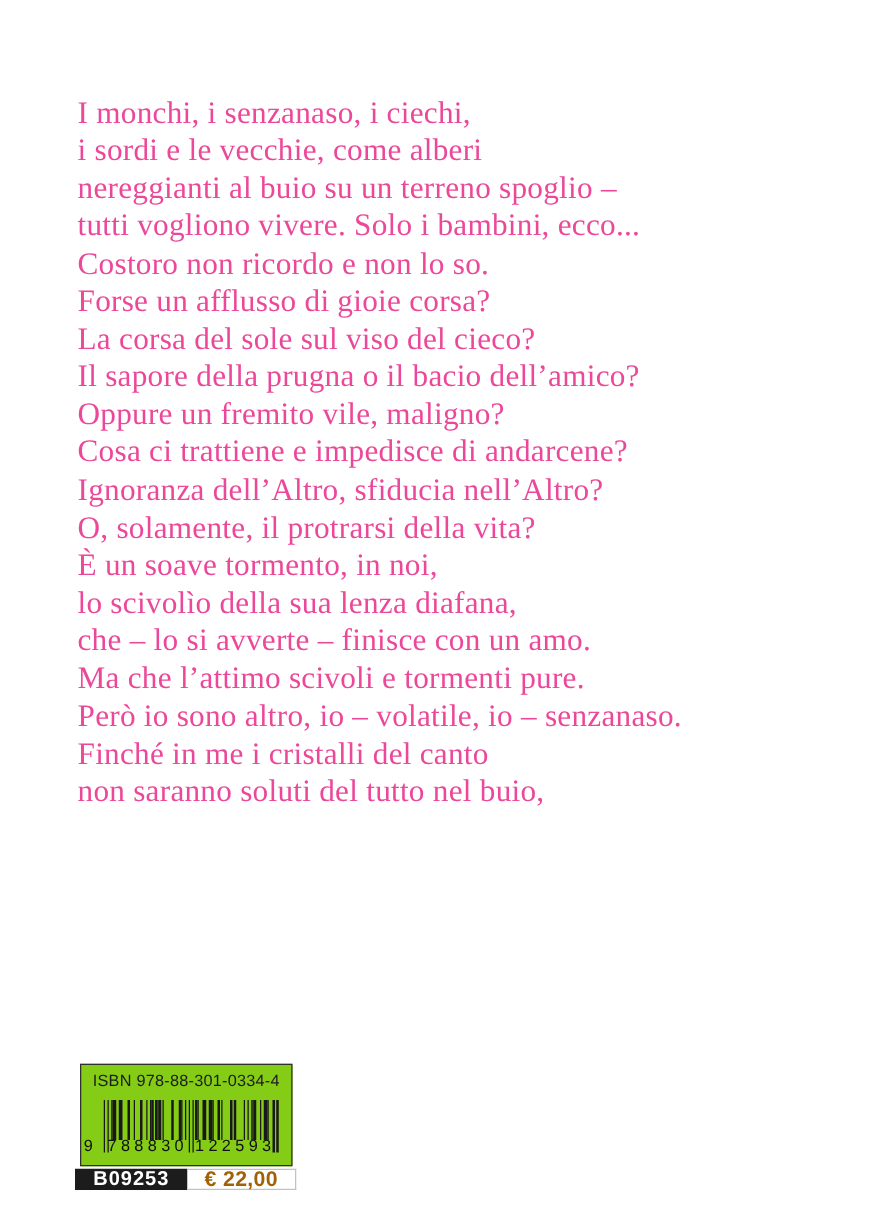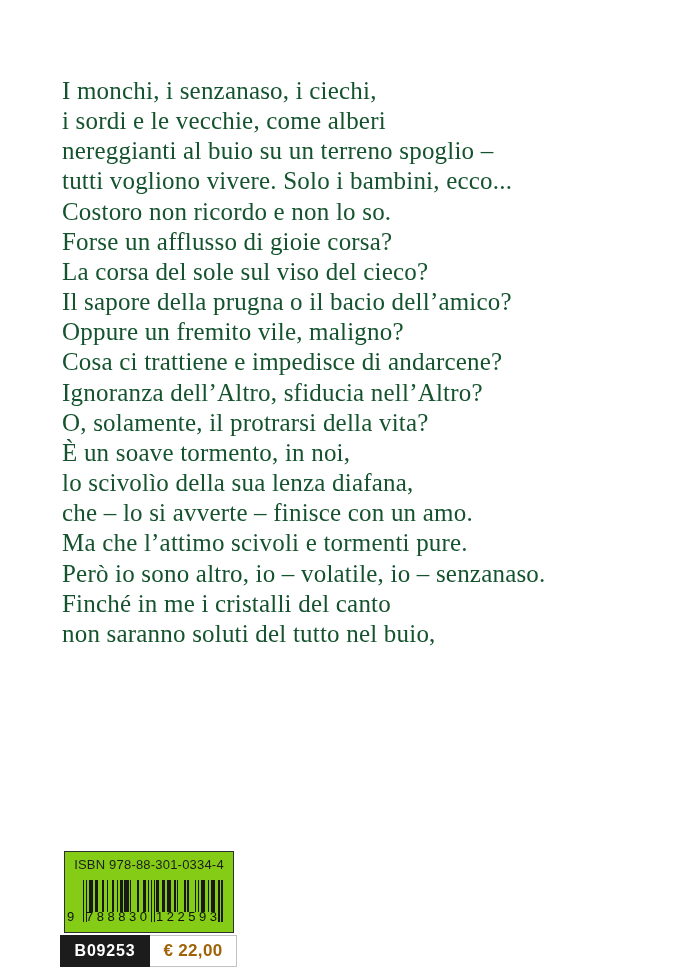--- a/index.html
+++ b/index.html
@@ -10,21 +10,21 @@
     background: #ffffff;
     overflow: hidden;
     font-family: "Liberation Serif", serif;
   }
   
   .poem {
     position: absolute;
     left: 62px;
     top: 76px;
     width: 580px;
-    color: #14532d;
+    color: #ec4899;
     font-size: 25px;
     line-height: 30.15px;
     letter-spacing: 0.2px;
     white-space: nowrap;
   }
   
   .barcode-box {
     position: absolute;
     left: 64px;
     top: 851px;
@@ -68,21 +68,21 @@
     color: #111111;
   }
   .d-first { left: -16px; width: 12px; text-align: left; }
   .d-left  { left: 3px;  width: 63px; text-align: right; letter-spacing: 3.5px; }
   .d-right { left: 73px; width: 63px; text-align: center; letter-spacing: 3.5px; }
   
   .price-strip {
     position: absolute;
     left: 60px;
     top: 935px;
-    height: 32px;
+    height: 17px;
     display: flex;
     font-family: "Liberation Sans", sans-serif;
   }
   .code-box {
     width: 90px;
     background: #1c1c1c;
     color: #ffffff;
     display: flex;
     align-items: center;
     justify-content: center;

